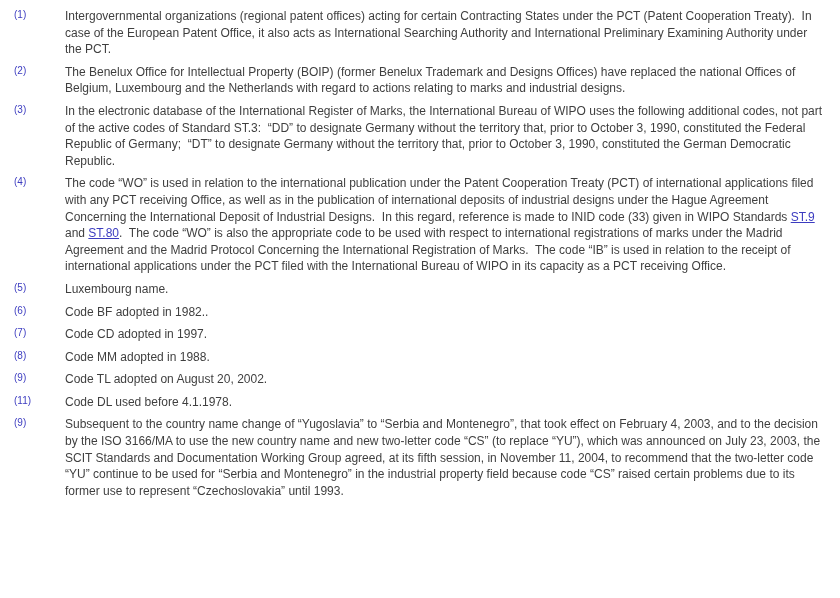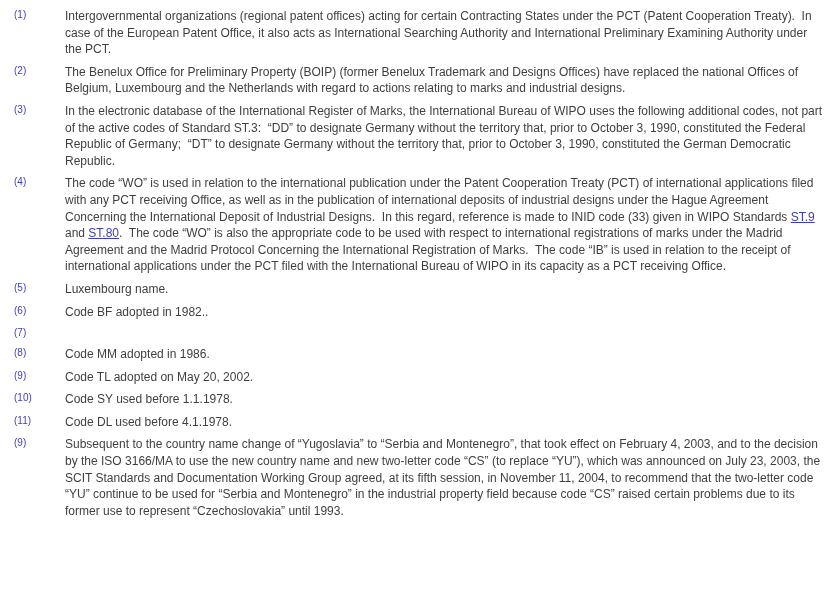--- a/index.html
+++ b/index.html
@@ -45,21 +45,21 @@
 
 <div class="page">
 
   <div class="fn-row">
     <span class="fn-num">(1)</span>
     <div class="fn-text">Intergovernmental organizations (regional patent offices) acting for certain Contracting States under the PCT (Patent Cooperation Treaty).  In case of the European Patent Office, it also acts as International Searching Authority and International Preliminary Examining Authority under the PCT.</div>
   </div>
 
   <div class="fn-row">
     <span class="fn-num">(2)</span>
-    <div class="fn-text">The Benelux Office for Preliminary Property (BOIP) (former Benelux Trademark and Designs Offices) have replaced the national Offices of Belgium, Luxembourg and the Netherlands with regard to actions relating to marks and industrial designs.</div>
+    <div class="fn-text">The Benelux Office for Intellectual Property (BOIP) (former Benelux Trademark and Designs Offices) have replaced the national Offices of Belgium, Luxembourg and the Netherlands with regard to actions relating to marks and industrial designs.</div>
   </div>
 
   <div class="fn-row">
     <span class="fn-num">(3)</span>
     <div class="fn-text">In the electronic database of the International Register of Marks, the International Bureau of WIPO uses the following additional codes, not part of the active codes of Standard ST.3:  “DD” to designate Germany without the territory that, prior to October 3, 1990, constituted the Federal Republic of Germany;  “DT” to designate Germany without the territory that, prior to October 3, 1990, constituted the German Democratic Republic.</div>
   </div>
 
   <div class="fn-row">
     <span class="fn-num">(4)</span>
     <div class="fn-text"><span>The code “WO” is used in relation to the international publication under the Patent Cooperation Treaty (PCT) of international applications filed with any PCT receiving Office, as well as in the publication of international deposits of industrial designs under the Hague Agreement Concerning the International Deposit of Industrial Designs.  In this regard, reference is made to INID code (33) given in WIPO Standards </span><a href="#" class="doc-link">ST.9</a><span> and </span><a href="#" class="doc-link">ST.80</a><span>.  The code “WO” is also the appropriate code to be used with respect to international registrations of marks under the Madrid Agreement and the Madrid Protocol Concerning the International Registration of Marks.  The code “IB” is used in relation to the receipt of international applications under the PCT filed with the International Bureau of WIPO in its capacity as a PCT receiving Office.</span></div>
@@ -70,36 +70,33 @@
     <div class="fn-text">Luxembourg name.</div>
   </div>
 
   <div class="fn-row">
     <span class="fn-num">(6)</span>
     <div class="fn-text">Code BF adopted in 1982..</div>
   </div>
 
   <div class="fn-row">
     <span class="fn-num">(7)</span>
+    <div class="fn-text">Code CD adopted in 1997.</div>
   </div>
 
   <div class="fn-row">
     <span class="fn-num">(8)</span>
-    <div class="fn-text">Code MM adopted in 1986.</div>
+    <div class="fn-text">Code MM adopted in 1988.</div>
   </div>
 
   <div class="fn-row">
     <span class="fn-num">(9)</span>
-    <div class="fn-text">Code TL adopted on May 20, 2002.</div>
+    <div class="fn-text">Code TL adopted on August 20, 2002.</div>
   </div>
 
-  <div class="fn-row">
-    <span class="fn-num">(10)</span>
-    <div class="fn-text">Code SY used before 1.1.1978.</div>
-  </div>
 
   <div class="fn-row">
     <span class="fn-num">(11)</span>
     <div class="fn-text">Code DL used before 4.1.1978.</div>
   </div>
 
   <div class="fn-row">
     <span class="fn-num">(9)</span>
     <div class="fn-text">Subsequent to the country name change of “Yugoslavia” to “Serbia and Montenegro”, that took effect on February 4, 2003, and to the decision by the ISO 3166/MA to use the new country name and new two-letter code “CS” (to replace “YU”), which was announced on July 23, 2003, the SCIT Standards and Documentation Working Group agreed, at its fifth session, in November 11, 2004, to recommend that the two-letter code “YU” continue to be used for “Serbia and Montenegro” in the industrial property field because code “CS” raised certain problems due to its former use to represent “Czechoslovakia” until 1993.</div>
   </div>

